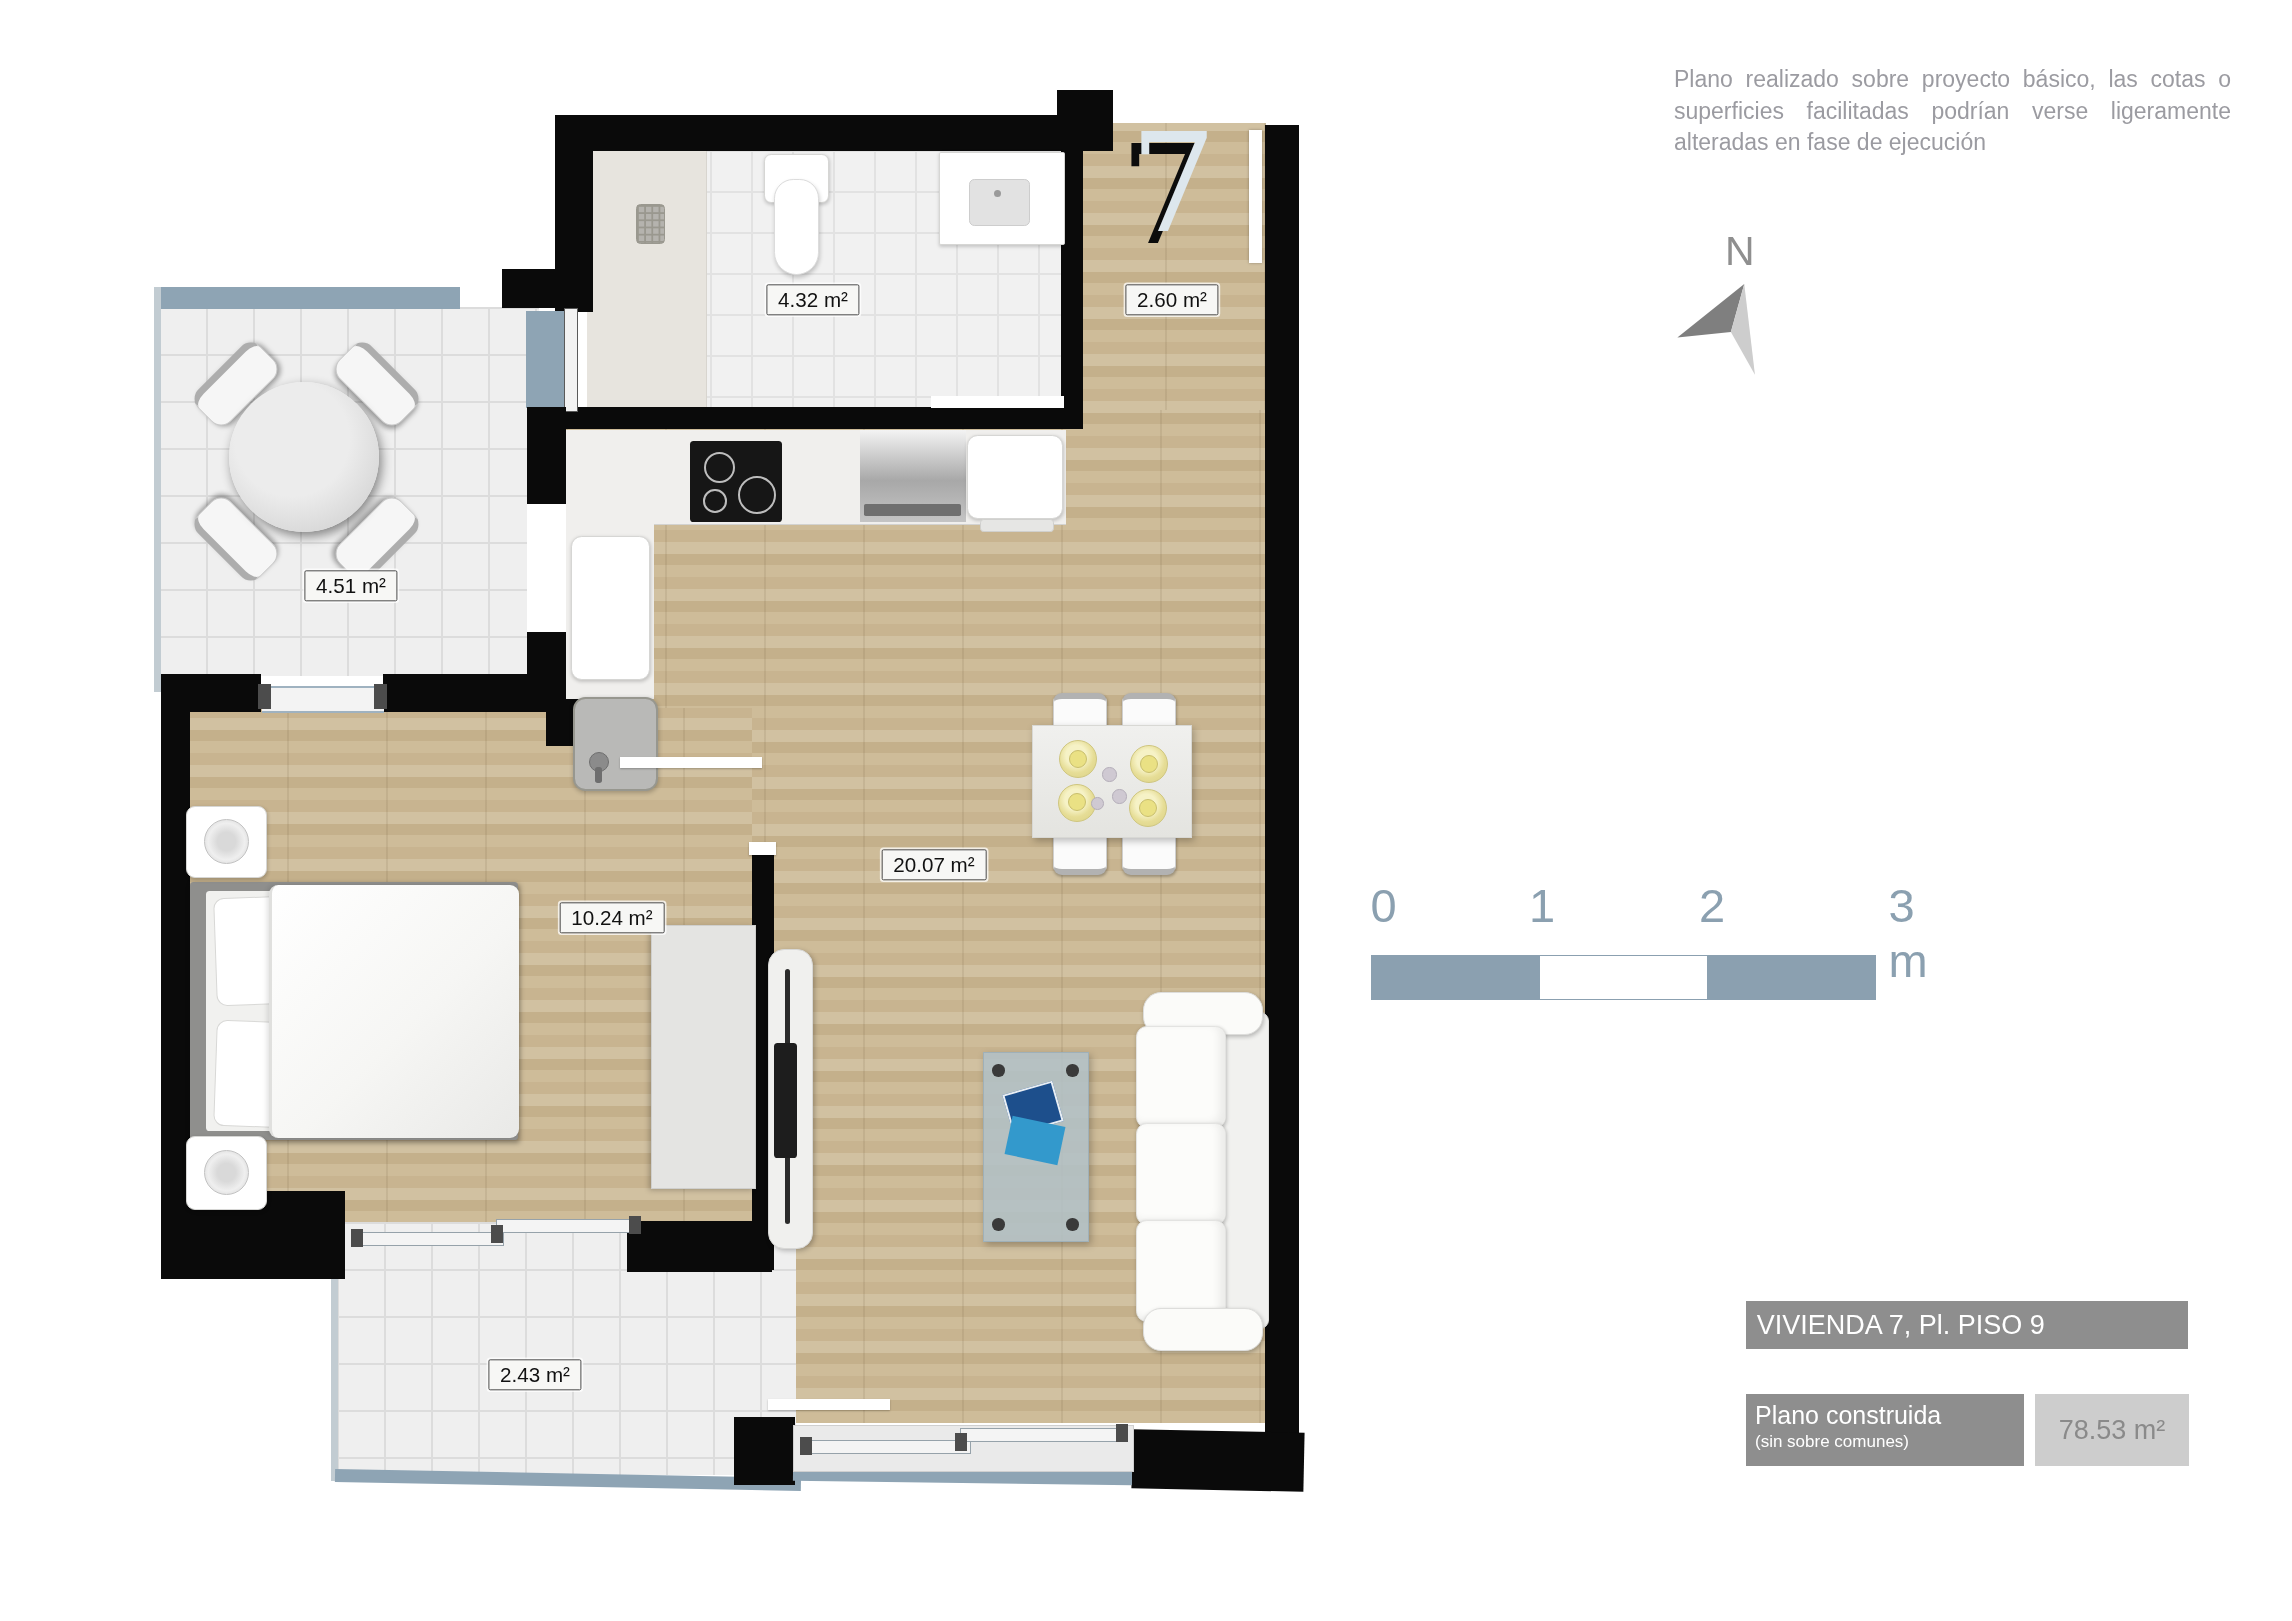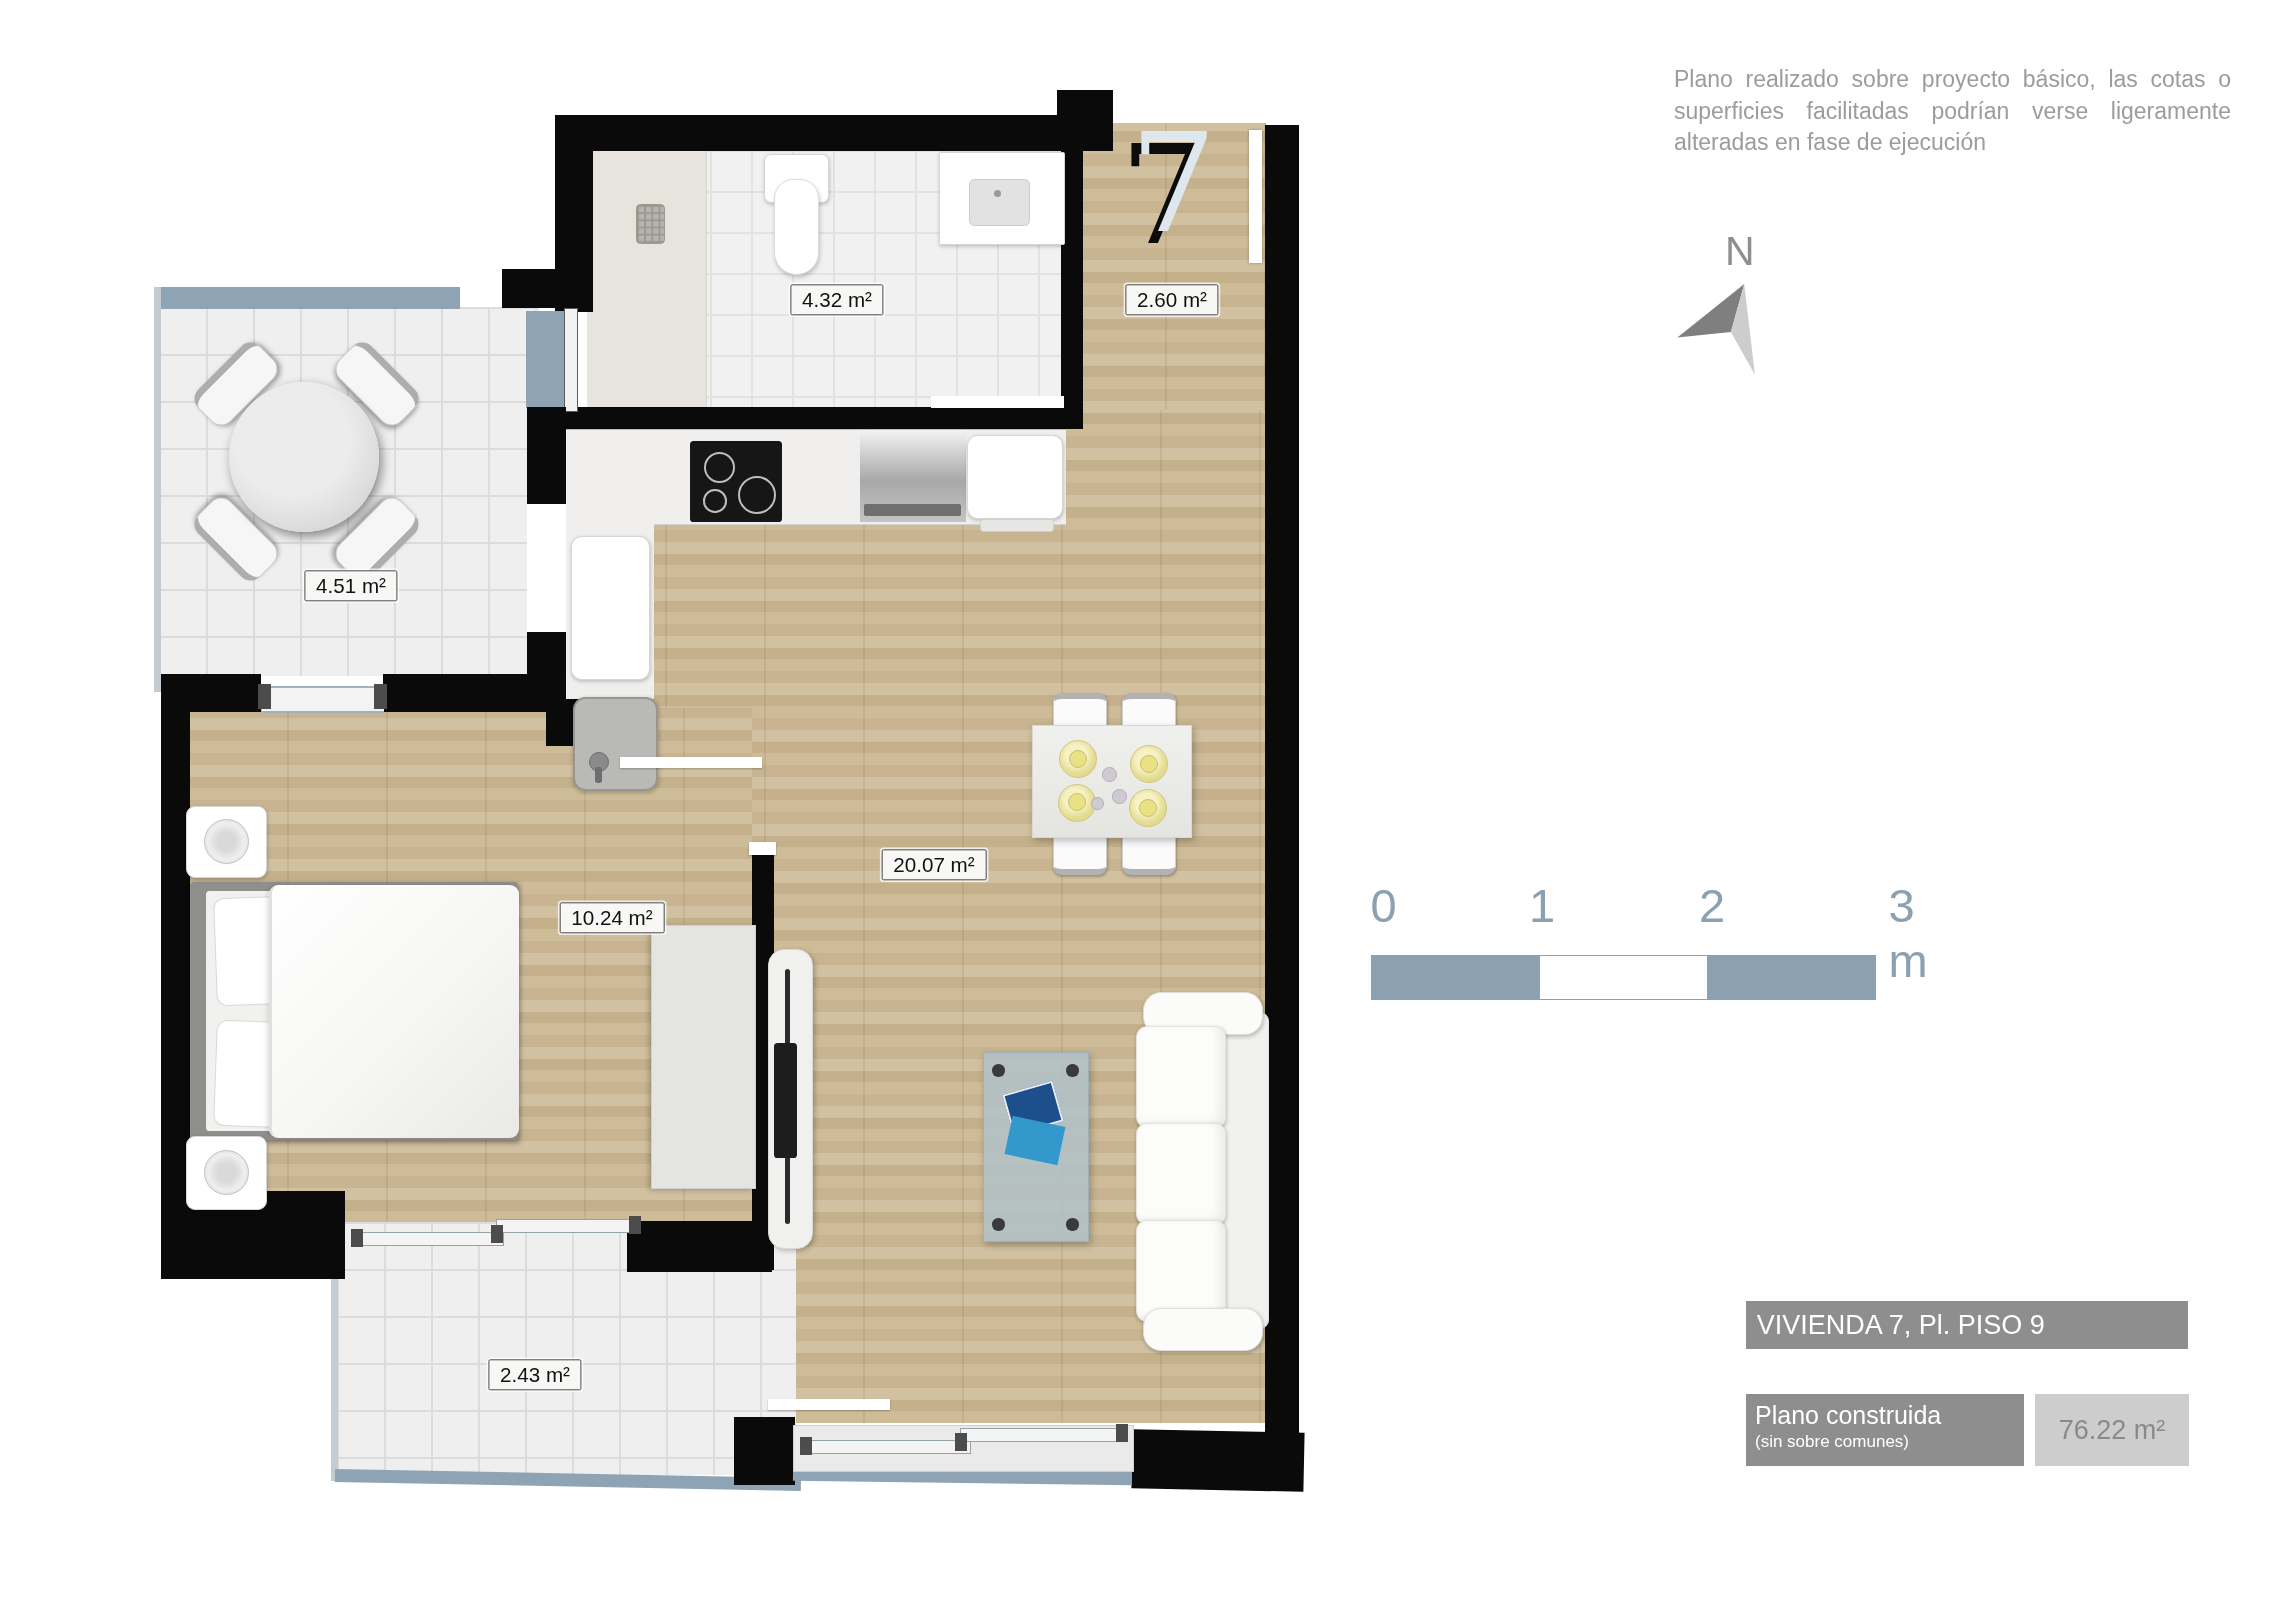--- a/index.html
+++ b/index.html
@@ -197,21 +197,21 @@
 
   <div class="abs" style="left:768px;top:1399px;width:122px;height:10.7px;background:#ffffff;box-shadow:0 0.9px 1.8px rgba(0,0,0,0.25);z-index:40;"></div>
   <div class="abs" style="left:793px;top:1425px;width:339px;height:45px;background:#eaeaea;border:1.8px solid #cfcfcf;z-index:35;"></div>
   <div class="abs pane" style="left:804px;top:1440px;width:165px;height:11.6px;z-index:36;"></div>
   <div class="abs pane" style="left:960px;top:1428px;width:159px;height:11.6px;z-index:36;"></div>
   <div class="abs handle" style="left:800px;top:1437px;width:11.6px;height:18px;z-index:37;"></div>
   <div class="abs handle" style="left:955px;top:1433px;width:11.6px;height:18px;z-index:37;"></div>
   <div class="abs handle" style="left:1116px;top:1424px;width:11.6px;height:18px;z-index:37;"></div>
   <div class="abs rail" style="left:793px;top:1467px;width:339px;height:16px;transform:rotate(0.8deg);z-index:34;"></div>
 
-  <div class="abs area-label" style="left:837px;top:300px;">4.32 m²</div>
+  <div class="abs area-label" style="left:813px;top:300px;">4.32 m²</div>
   <div class="abs area-label" style="left:1172px;top:300px;">2.60 m²</div>
   <div class="abs area-label" style="left:351px;top:586px;">4.51 m²</div>
   <div class="abs area-label" style="left:612px;top:918px;">10.24 m²</div>
   <div class="abs area-label" style="left:934px;top:865px;">20.07 m²</div>
   <div class="abs area-label" style="left:535px;top:1375px;">2.43 m²</div>
 </div>
 
 <div class="abs disclaimer" style="left:1674px;top:64px;">Plano realizado sobre proyecto básico, las cotas o superficies facilitadas podrían verse ligeramente alteradas en fase de ejecución</div>
 
 <div class="abs" style="left:1664px;top:228px;width:125px;height:161px;">
@@ -236,15 +236,15 @@
 
 <div class="abs grey-box" style="left:1746px;top:1301px;width:442px;height:48px;display:flex;align-items:center;">
   <span style="font-size:27px;padding-left:10.7px;">VIVIENDA 7, Pl. PISO 9</span>
 </div>
 
 <div class="abs grey-box" style="left:1746px;top:1394px;width:278px;height:72px;">
   <div style="font-size:25px;padding:7.2px 0 0 9px;">Plano construida</div>
   <div style="font-size:17px;padding:1.8px 0 0 9px;">(sin sobre comunes)</div>
 </div>
 <div class="abs value-box" style="left:2035px;top:1394px;width:154px;height:72px;display:flex;align-items:center;justify-content:center;">
-  <span style="font-size:27px;">76.22 m²</span>
+  <span style="font-size:27px;">78.53 m²</span>
 </div>
 
 
 </body></html>

